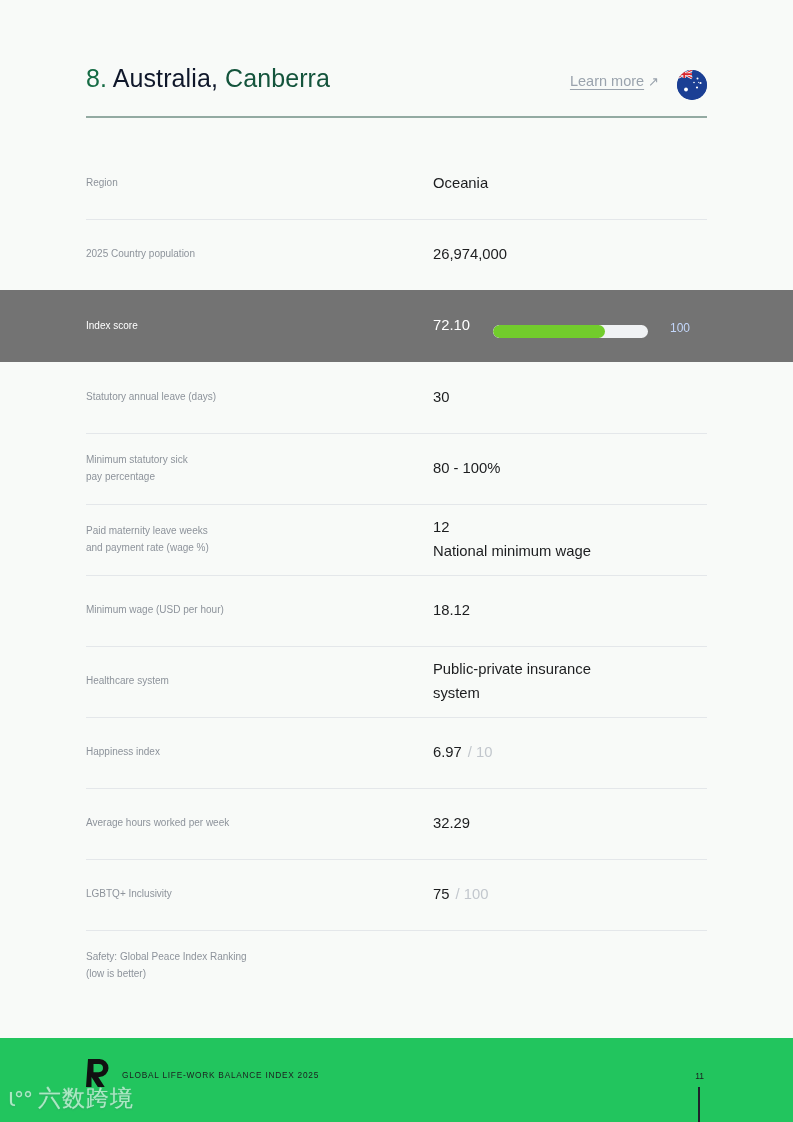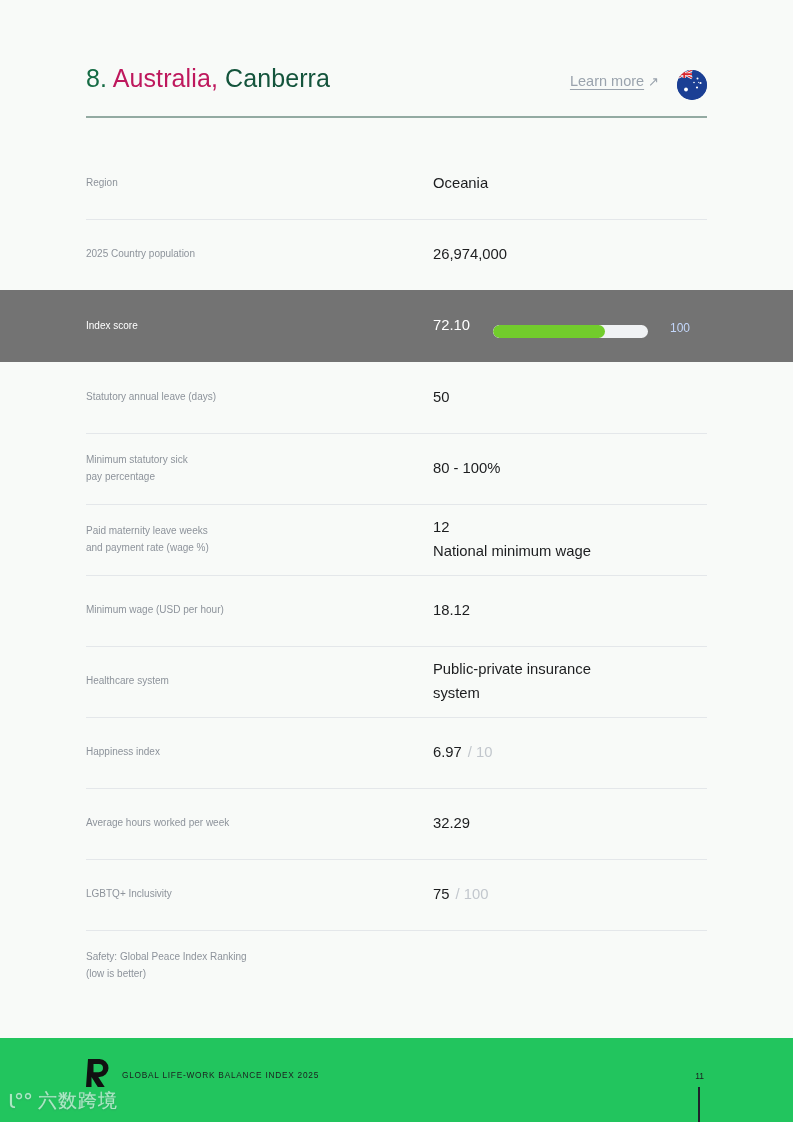--- a/index.html
+++ b/index.html
@@ -33,21 +33,21 @@
   .title {
     position: absolute;
     left: 0;
     top: 4px;
     font-size: 25px;
     font-weight: 400;
     letter-spacing: 0.1px;
     white-space: nowrap;
   }
   .title .rank    { color: #156b44; }
-  .title .country { color: #be185d; }
+  .title .country { color: #0f172a; }
   .title .capital { color: #14543c; }
 
   .learn-more {
     position: absolute;
     right: 48px;
     top: 13px;
     font-size: 14.5px;
     color: #9aa3ad;
     text-decoration: none;
     white-space: nowrap;
@@ -226,21 +226,21 @@
     pointer-events: none;
   }
   .wm-mark {
     font-size: 20px;
     color: #ffffff;
     text-shadow: 0 0 1px #b9c2d4, 0 1px 2px rgba(60,70,90,.35);
     letter-spacing: -1px;
     font-family: "DejaVu Sans", sans-serif;
   }
   .wm-text {
-    font-size: 19px;
+    font-size: 23px;
     color: #ffffff;
     text-shadow: 0 0 1px #b9c2d4, 0 1px 2px rgba(60,70,90,.35);
     letter-spacing: 1px;
     font-family: "DejaVu Sans", sans-serif;
   }
 </style>
 </head>
 <body>
 
 <div class="page">
@@ -301,21 +301,21 @@
             <div class="bar-track">
               <div class="bar-fill" style="width: 72%;"></div>
             </div>
             <span class="score-max">100</span>
           </div>
         </div>
       </div>
       <div class="row">
         <div class="label">Statutory annual leave (days)</div>
         <div class="value">
-          <span class="val-lines">50</span>
+          <span class="val-lines">30</span>
         </div>
       </div>
       <div class="row">
         <div class="label">Minimum statutory sick<br>pay percentage</div>
         <div class="value">
           <span class="val-lines">80 - 100%</span>
         </div>
       </div>
       <div class="row">
         <div class="label">Paid maternity leave weeks<br>and payment rate (wage %)</div>

